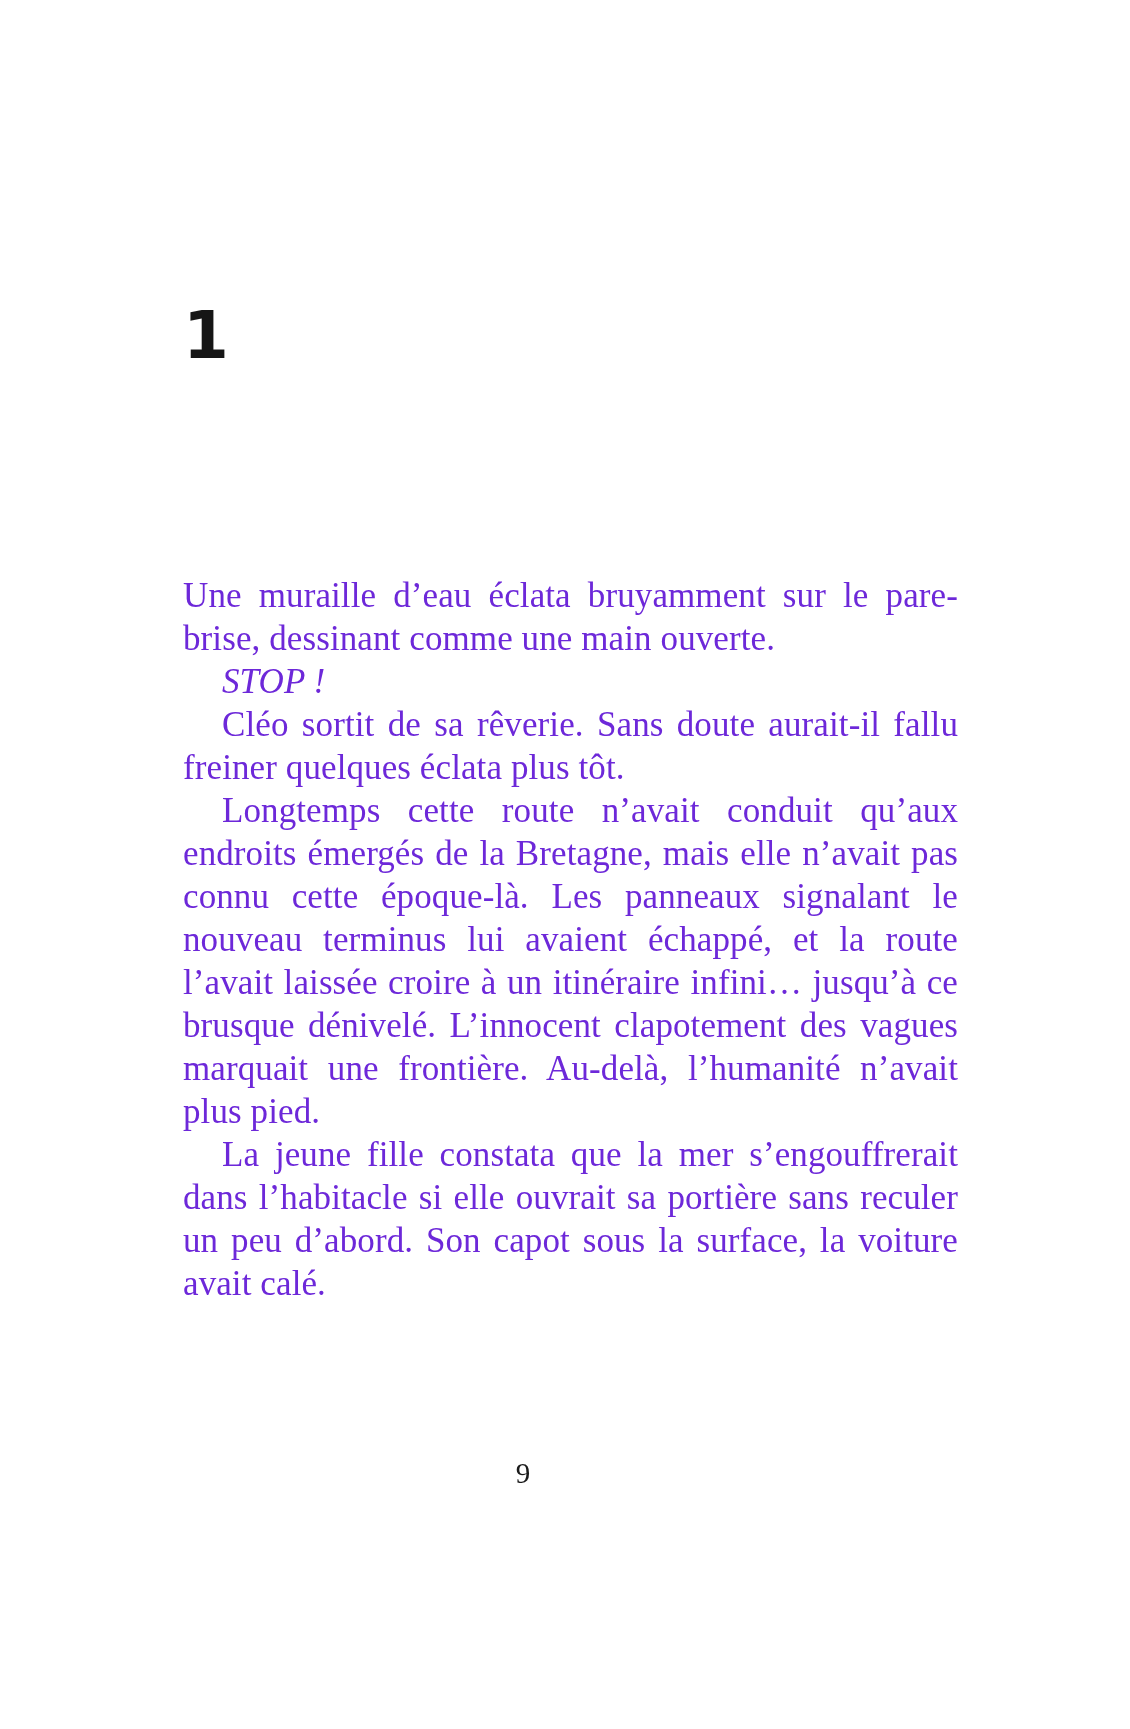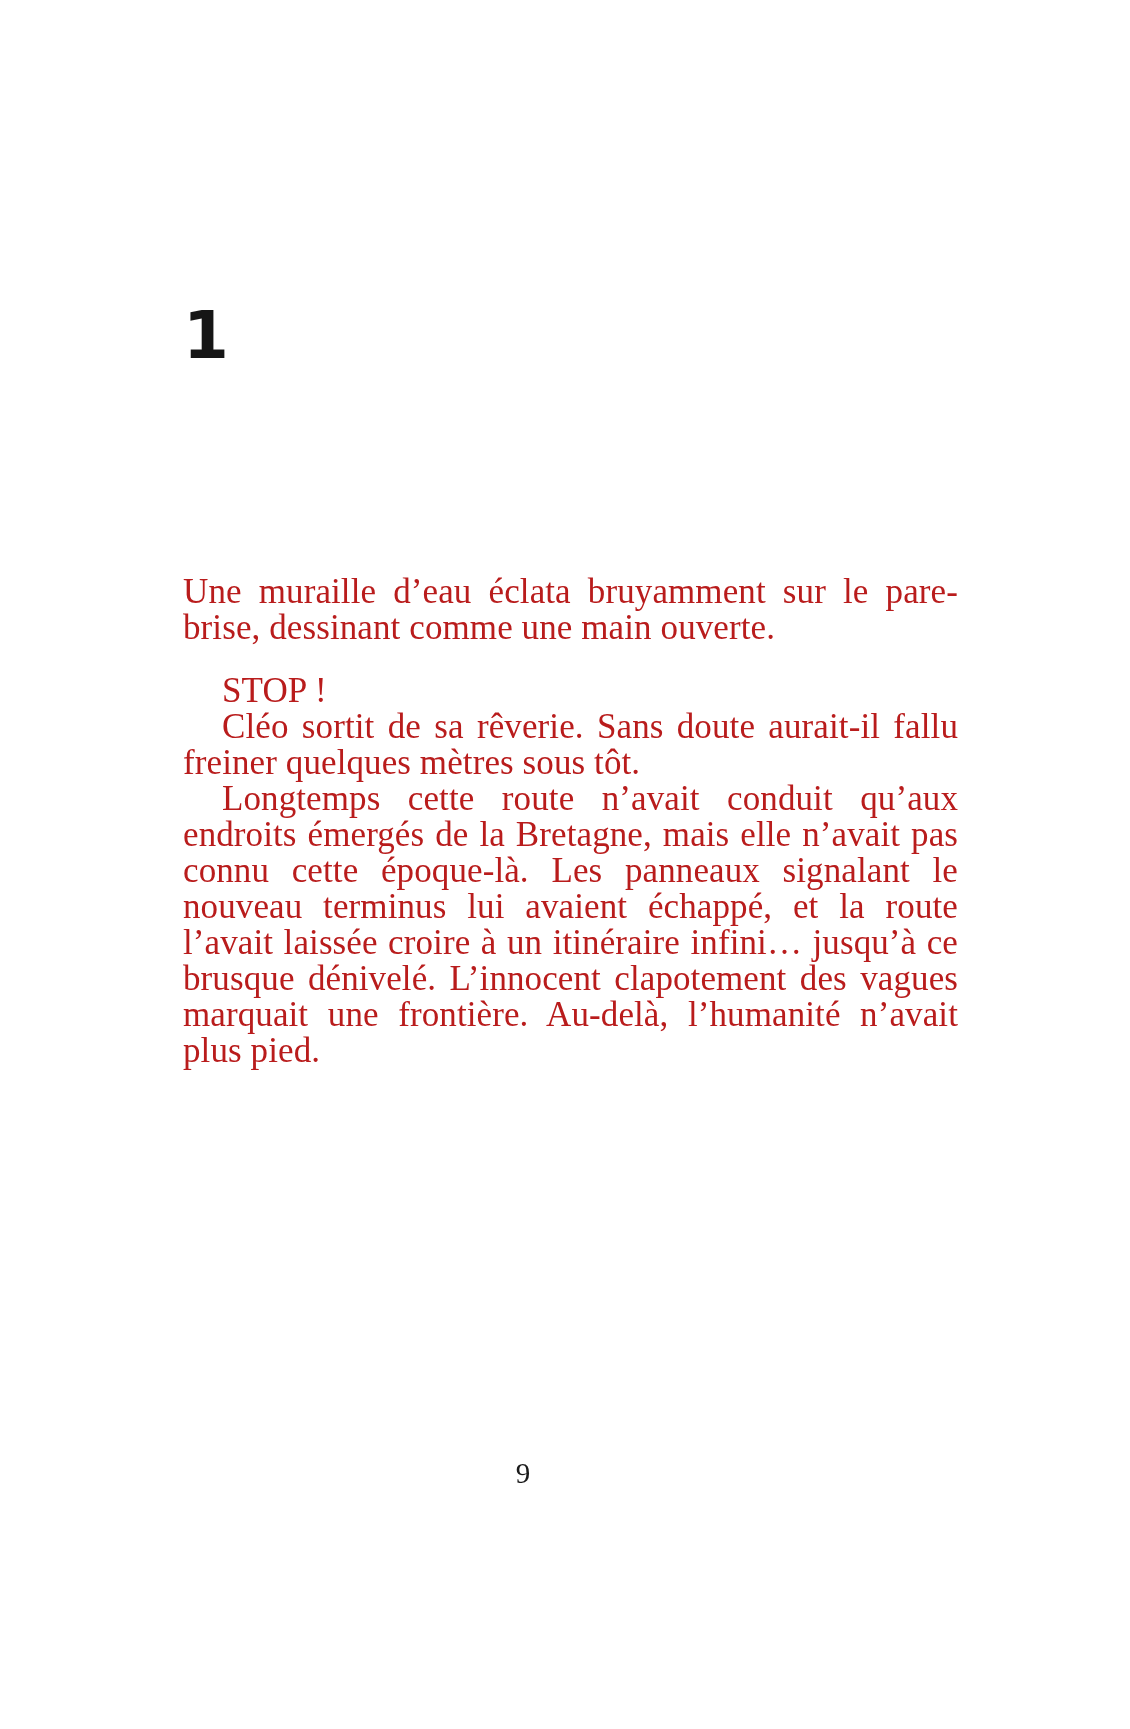--- a/index.html
+++ b/index.html
@@ -26,35 +26,35 @@
     line-height: 1;
     color: #161616;
     letter-spacing: 0;
   }
   .text-block {
     position: absolute;
     left: 183px;
     top: 574px;
     width: 775px;
     font-size: 35px;
-    line-height: 36px;
+    line-height: 43px;
     text-align: justify;
     letter-spacing: 0.1px;
-    color: #b91c1c;
+    color: #6d28d9;
     hyphens: none;
   }
   .text-block p {
     margin: 0;
     padding: 0;
   }
   .text-block p.indent {
     text-indent: 39px;
   }
   .text-block p.italic {
-    margin-top: 27px;
+    font-style: italic;
   }
   .page-number {
     position: absolute;
     left: 183px;
     top: 1458px;
     width: 680px;
     text-align: center;
     font-size: 29px;
     line-height: 1.1;
     color: #1a1a1a;
@@ -62,18 +62,19 @@
 </style>
 </head>
 <body>
 
 <div class="page">
   <div class="chapter-number">1</div>
 
   <div class="text-block">
       <p class="">Une muraille d’eau éclata bruyamment sur le pare-brise, dessinant comme une main ouverte.</p>
       <p class="indent italic">STOP !</p>
-      <p class="indent">Cléo sortit de sa rêverie. Sans doute aurait-il fallu freiner quelques mètres sous tôt.</p>
+      <p class="indent">Cléo sortit de sa rêverie. Sans doute aurait-il fallu freiner quelques éclata plus tôt.</p>
       <p class="indent">Longtemps cette route n’avait conduit qu’aux endroits émergés de la Bretagne, mais elle n’avait pas connu cette époque-là. Les panneaux signalant le nouveau terminus lui avaient échappé, et la route l’avait laissée croire à un itinéraire infini… jusqu’à ce brusque dénivelé. L’innocent clapotement des vagues marquait une frontière. Au-delà, l’humanité n’avait plus pied.</p>
+      <p class="indent">La jeune fille constata que la mer s’engouffrerait dans l’habitacle si elle ouvrait sa portière sans reculer un peu d’abord. Son capot sous la surface, la voiture avait calé.</p>
     </div>
 
   <div class="page-number">9</div>
 </div>
 
 </body></html>

